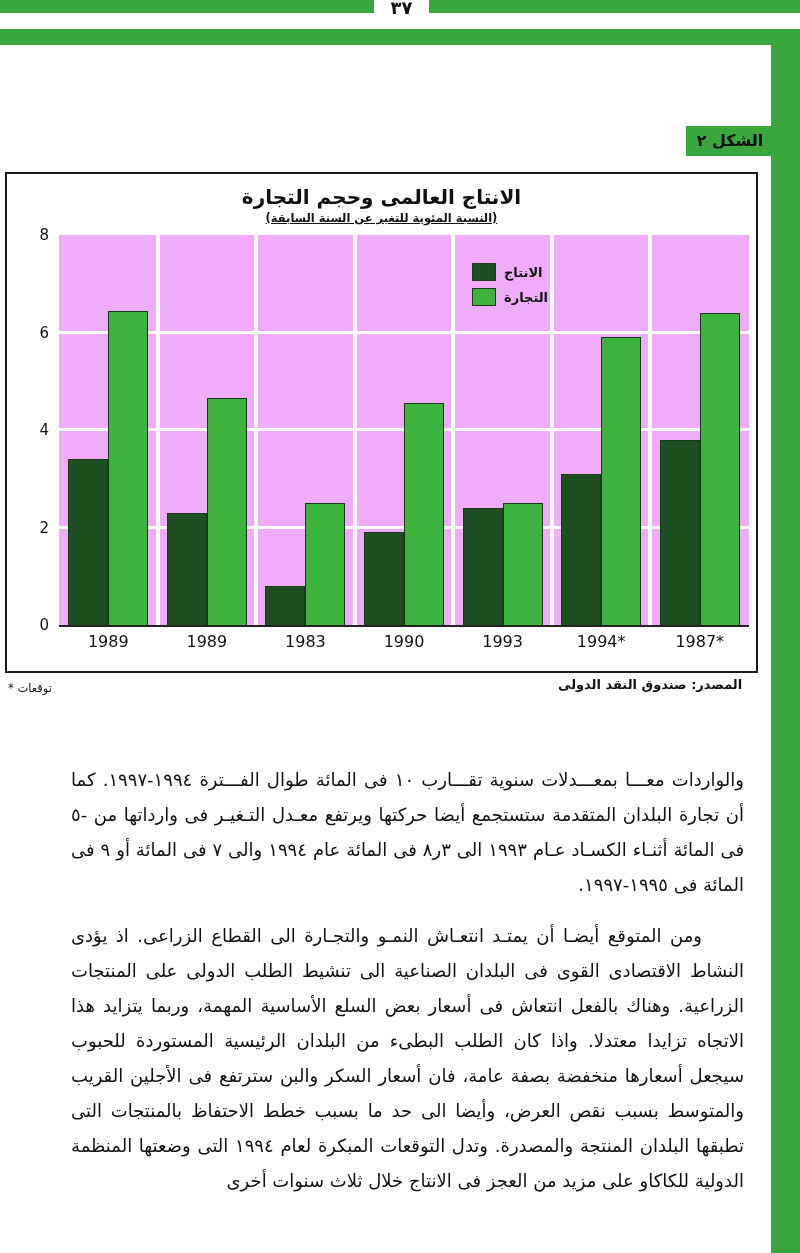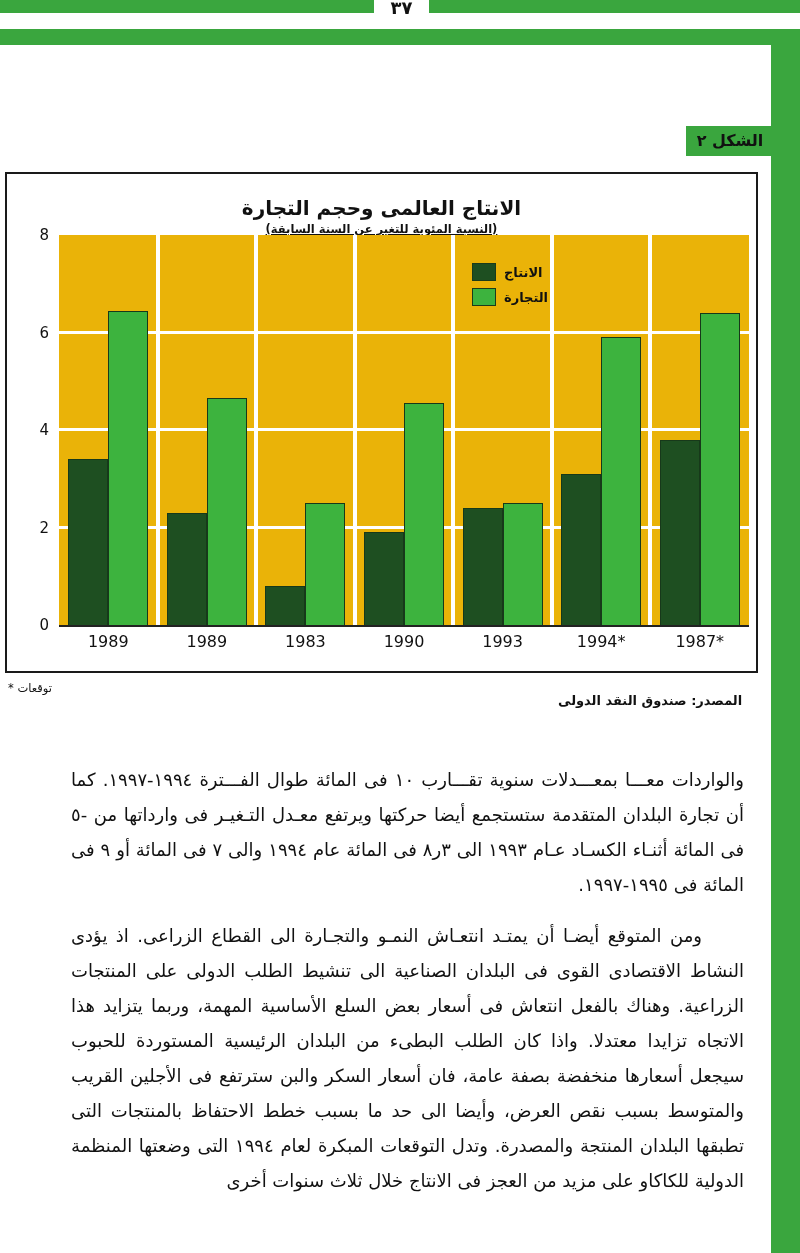--- a/index.html
+++ b/index.html
@@ -25,21 +25,21 @@
     position: absolute; right: 0; top: 126px; width: 114px; height: 30px;
     background: #3aa63e; box-sizing: border-box;
     font-weight: bold; font-size: 16px; line-height: 30px;
     text-align: center; padding-right: 26px;
   }
 
   #chart-frame {
     position: absolute; left: 5px; top: 172px; width: 753px; height: 501px;
     background: #fff; border: 2px solid #1a1a1a; box-sizing: border-box;
   }
-  #chart-title { margin-top: 22px; text-align: center; font-size: 20px; font-weight: bold; direction: rtl; }
+  #chart-title { margin-top: 11px; text-align: center; font-size: 20px; font-weight: bold; direction: rtl; }
   #chart-subtitle { margin-top: 2px; text-align: center; font-size: 11.5px; font-weight: bold; direction: rtl; text-decoration: underline; }
 
   #plot {
     position: absolute; left: 52px; top: 61px; width: 690px; height: 390px;
     background: #b7e09c; border-bottom: 2px solid #222;
   }
   .gridline  { position: absolute; left: 0; right: 0; height: 3px; background: #fff; }
   .separator { position: absolute; top: 0; bottom: 0; width: 4px; background: #fff; }
   #groups { position: absolute; left: 0; top: 0; width: 100%; height: 100%; display: flex; }
   .group  { flex: 1 1 0; display: flex; justify-content: center; align-items: flex-end; }
@@ -51,21 +51,21 @@
   #legend { position: absolute; left: 413px; top: 28px; }
   .legend-item   { display: flex; align-items: center; margin-bottom: 7px; }
   .legend-swatch { width: 22px; height: 16px; margin-right: 8px; border: 1px solid #1b3b1b; }
   .legend-label  { font-size: 13px; font-weight: bold; }
 
   #xlabels { position: absolute; left: 52px; top: 458px; width: 690px; display: flex; }
   .xlabel  { flex: 1 1 0; text-align: center; font-size: 16px; }
 
   #source-note {
     position: absolute; left: 558px; top: 677px;
-    font-size: 13px; font-weight: bold; direction: rtl; margin-top: 16px;
+    font-size: 13px; font-weight: bold; direction: rtl;
   }
   #forecast-footnote {
     position: absolute; left: 8px; top: 681px;
     font-size: 11.5px; direction: ltr;
   }
 
   #body-text {
     position: absolute; left: 55px; top: 746px; width: 705px; height: 507px;
     overflow: hidden; direction: rtl; text-align: justify;
     font-size: 18px; line-height: 35px;
@@ -86,21 +86,21 @@
 <div id="chart-frame">
   <div id="chart-title">الانتاج العالمى وحجم التجارة</div>
   <div id="chart-subtitle">(النسبة المئوية للتغير عن السنة السابقة)</div>
   <div id="yticks">
       <span class="ytick" style="top: 100%;">0</span>
       <span class="ytick" style="top: 75%;">2</span>
       <span class="ytick" style="top: 50%;">4</span>
       <span class="ytick" style="top: 25%;">6</span>
       <span class="ytick" style="top: 0%;">8</span>
     </div>
-  <div id="plot" style="background: #eab308; text-decoration: underline;">
+  <div id="plot" style="background: #f0abfc; text-decoration: underline;">
       <div class="gridline" style="bottom: calc(75% - 1px);"></div>
       <div class="gridline" style="bottom: calc(50% - 1px);"></div>
       <div class="gridline" style="bottom: calc(25% - 1px);"></div>
     <div class="separator" style="left: calc(14.2857% - 2px);"></div>
       <div class="separator" style="left: calc(28.5714% - 2px);"></div>
       <div class="separator" style="left: calc(42.8571% - 2px);"></div>
       <div class="separator" style="left: calc(57.1429% - 2px);"></div>
       <div class="separator" style="left: calc(71.4286% - 2px);"></div>
       <div class="separator" style="left: calc(85.7143% - 2px);"></div>
       <div id="groups">

